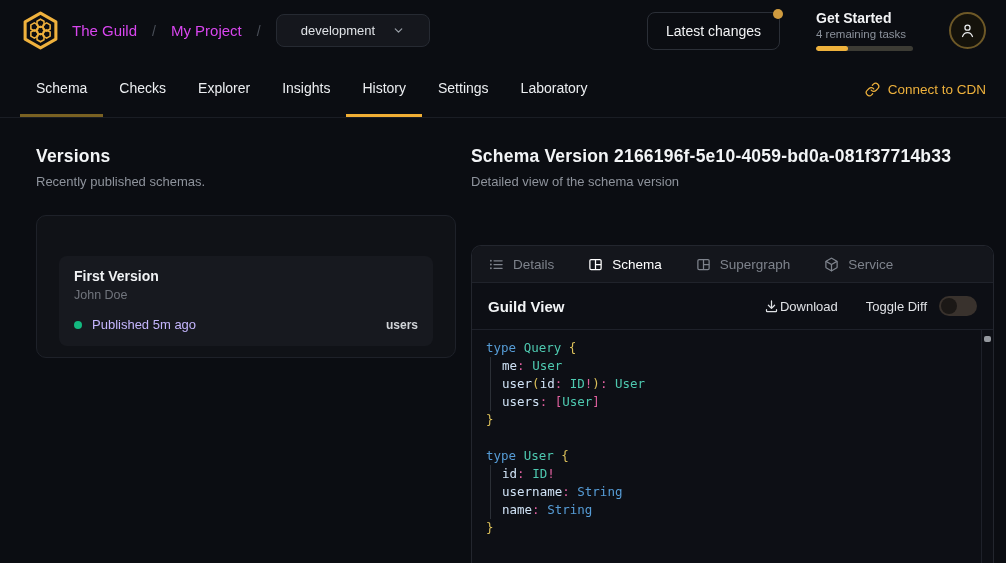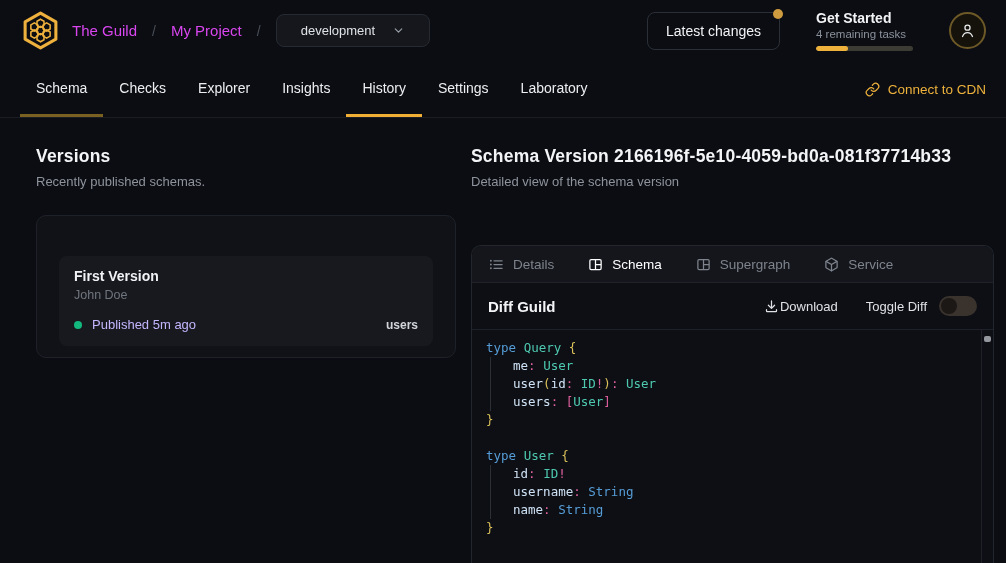--- a/index.html
+++ b/index.html
@@ -71,21 +71,21 @@
   .dl-btn svg { width:15px; height:15px; stroke:#dfe1e5; }
   .toggle-group { display:flex; align-items:center; gap:12px; }
   .toggle-label { font-size:13px; color:#dfe1e5;text-align:right; }
   .switch { width:38px; height:20px; border-radius:10px; background:#39322d; position:relative; cursor:pointer; }
   .knob { position:absolute; top:2px; left:2px; width:16px; height:16px; border-radius:50%; background:#1b1816; }
 
   
   .codewrap { position:relative; height:262px; background:#0d0f15; }
   .codepre { padding:9px 14px; font-family:"DejaVu Sans Mono", monospace; font-size:12.5px; line-height:18px; }
   .cl { height:18px; white-space:pre; }
-  .cl.g { margin-left:4px; border-left:1px solid #2b2f36; padding-left:22px; }
+  .cl.g { margin-left:4px; border-left:1px solid #2b2f36; padding-left:11px; }
   .t-kw { color:#569cd6; } .t-ty { color:#4ec9b0; } .t-sc { color:#569cd6; }
   .t-br { color:#dcc05a; } .t-bk { color:#e0609f; } .t-pu { color:#e0609f; }
   .t-fd { color:#cfe2f5; } .t-pl { color:#d4d4d4; }
   .vscroll { position:absolute; top:0; right:0; bottom:0; width:12px; border-left:1px solid #1e212a; }
   .vthumb { position:absolute; top:6px; left:2px; width:7px; height:6px; border-radius:2px; background:#94989e; cursor:pointer; }
 </style>
 </head>
 <body>
 
 <div class="app">
@@ -204,21 +204,21 @@
           <div class="dtab">
             <svg viewBox="0 0 24 24" fill="none" stroke-width="2" stroke-linecap="round" stroke-linejoin="round">
               <path d="M21 16V8a2 2 0 0 0-1-1.73l-7-4a2 2 0 0 0-2 0l-7 4A2 2 0 0 0 3 8v8a2 2 0 0 0 1 1.73l7 4a2 2 0 0 0 2 0l7-4A2 2 0 0 0 21 16z"></path>
               <path d="M3.3 7l8.7 5 8.7-5M12 22V12"></path>
             </svg>
             <span>Service</span>
           </div>
         </div>
 
         <div class="diffbar">
-          <span class="diff-title">Diff Guild</span>
+          <span class="diff-title">Guild View</span>
           <div class="diff-right">
             <button class="dl-btn">
               <svg viewBox="0 0 24 24" fill="none" stroke-width="2" stroke-linecap="round" stroke-linejoin="round">
                 <path d="M12 3v11M7 10l5 5 5-5"></path>
                   <path d="M4 17v2a1 1 0 0 0 1 1h14a1 1 0 0 0 1-1v-2"></path>
               </svg>
               <span>Download</span>
             </button>
             <div class="toggle-group">
               <span class="toggle-label">Toggle Diff</span>

